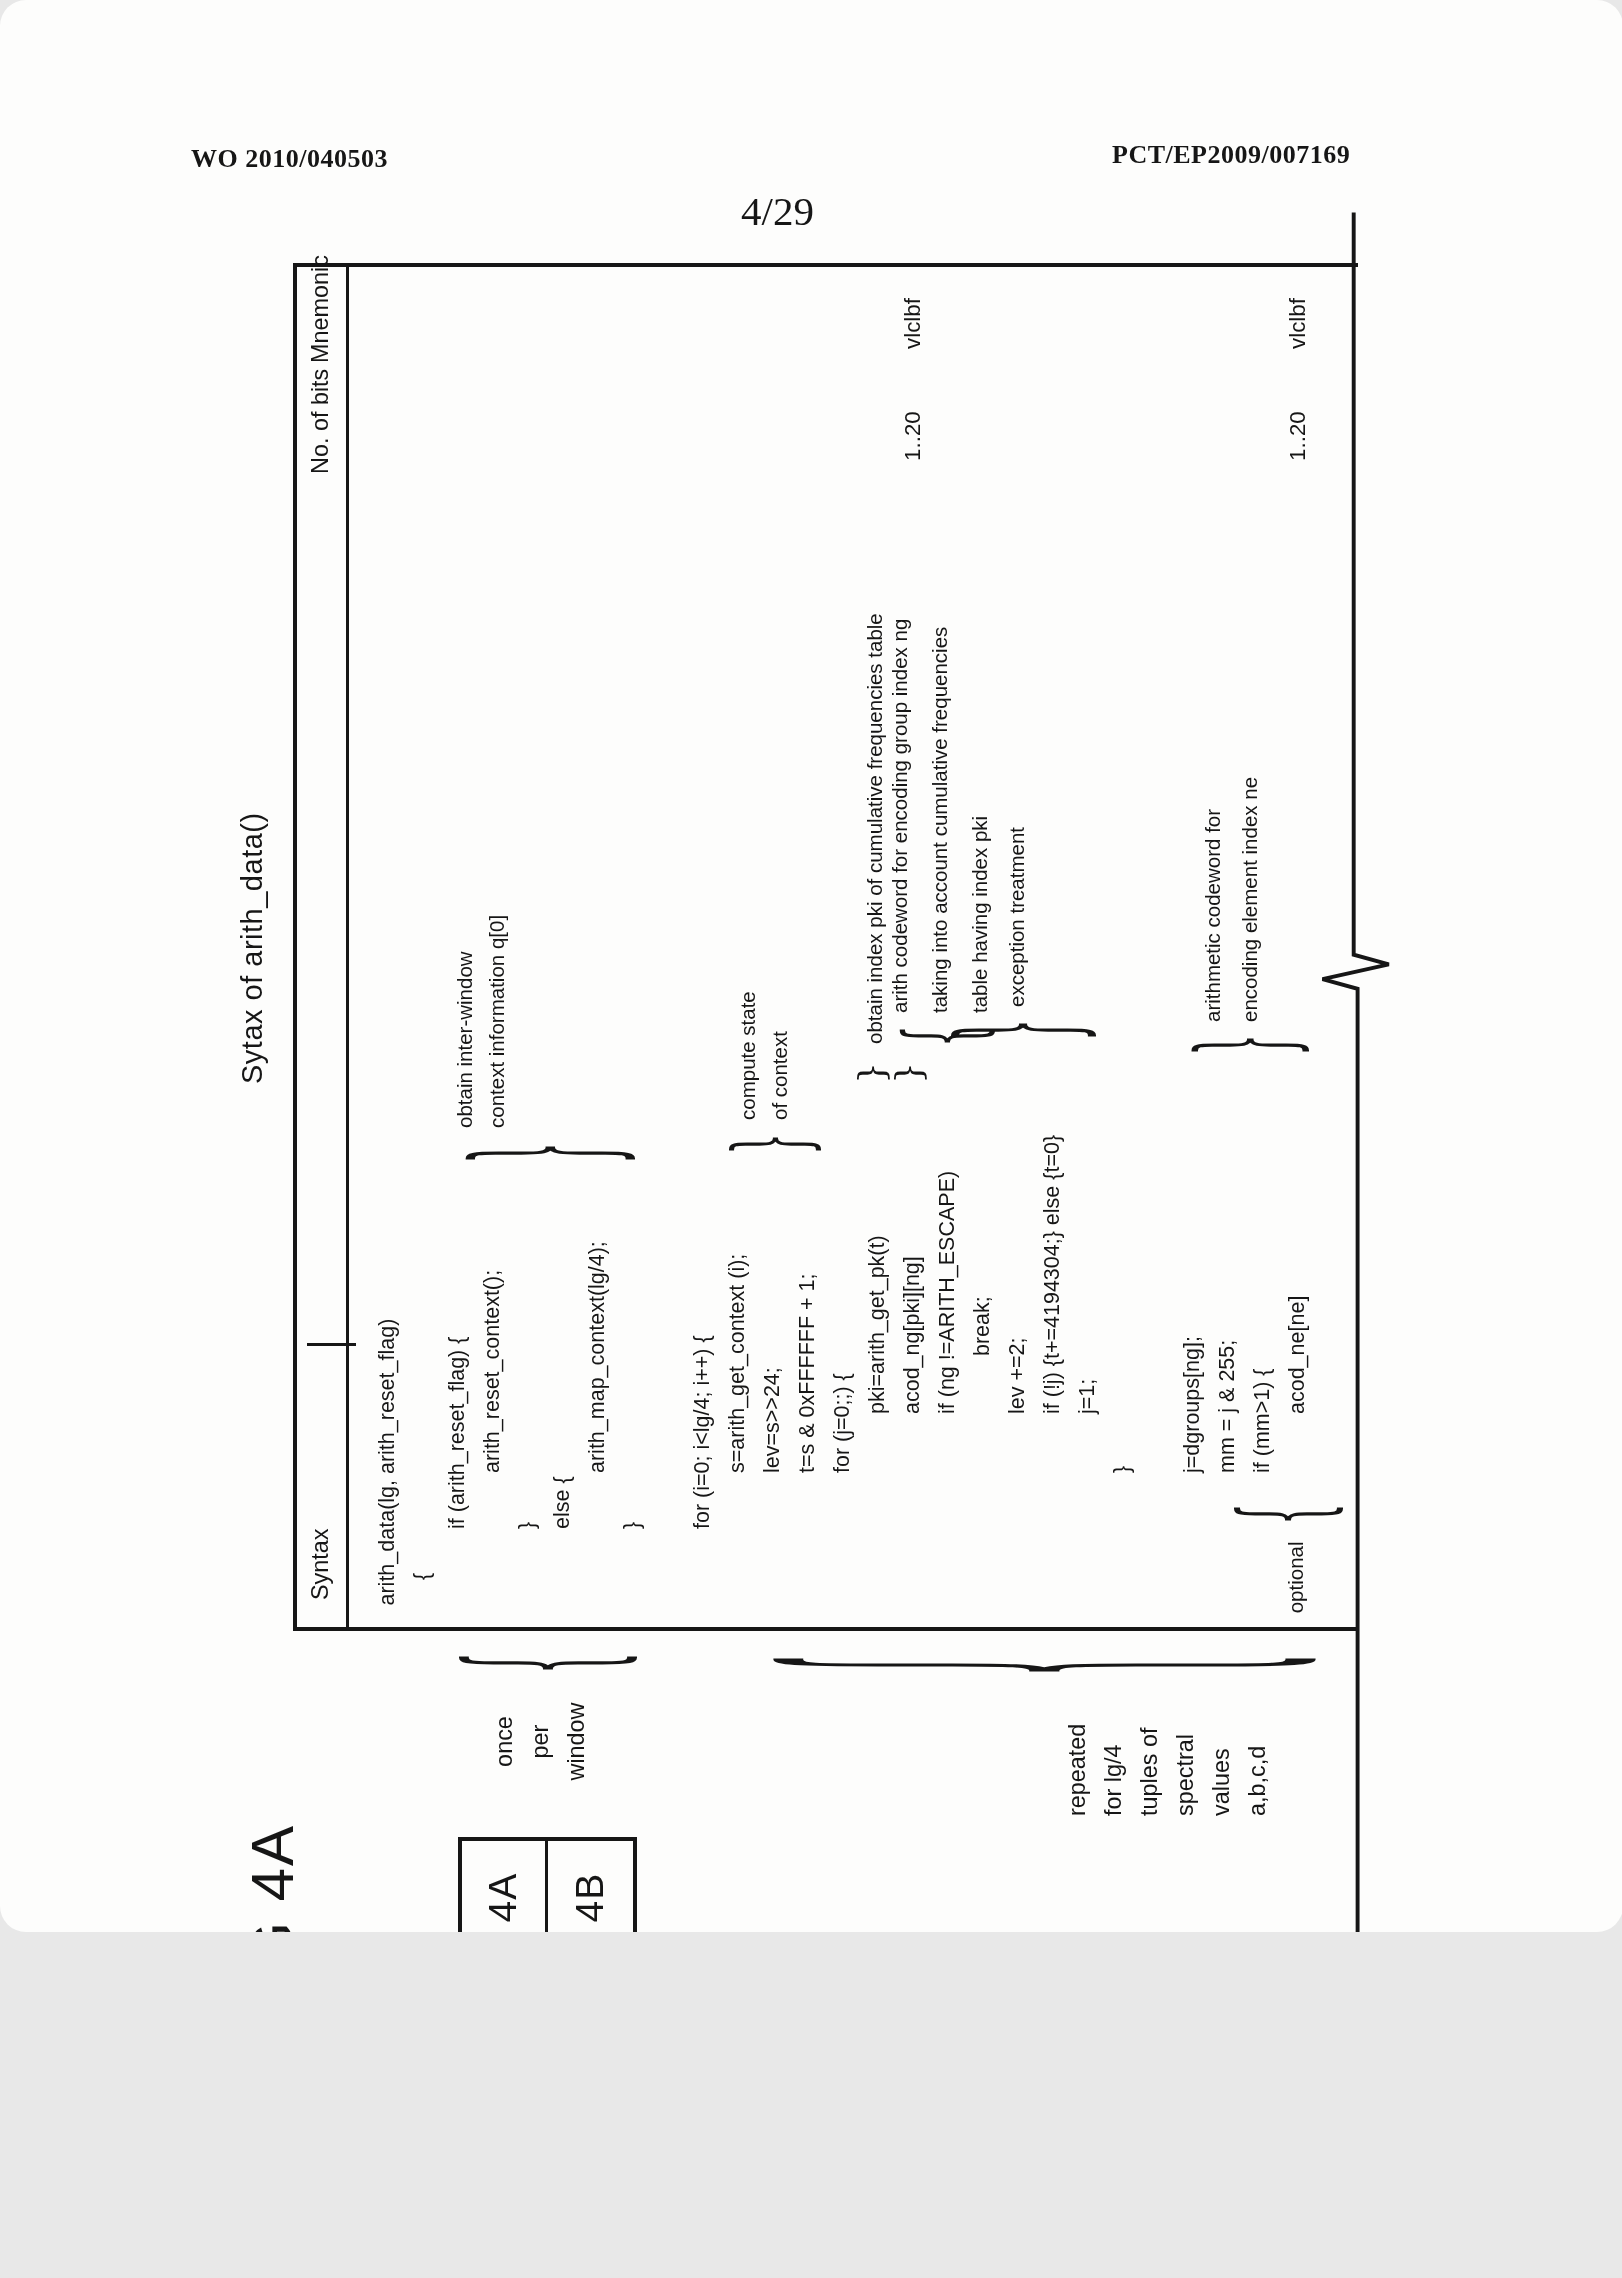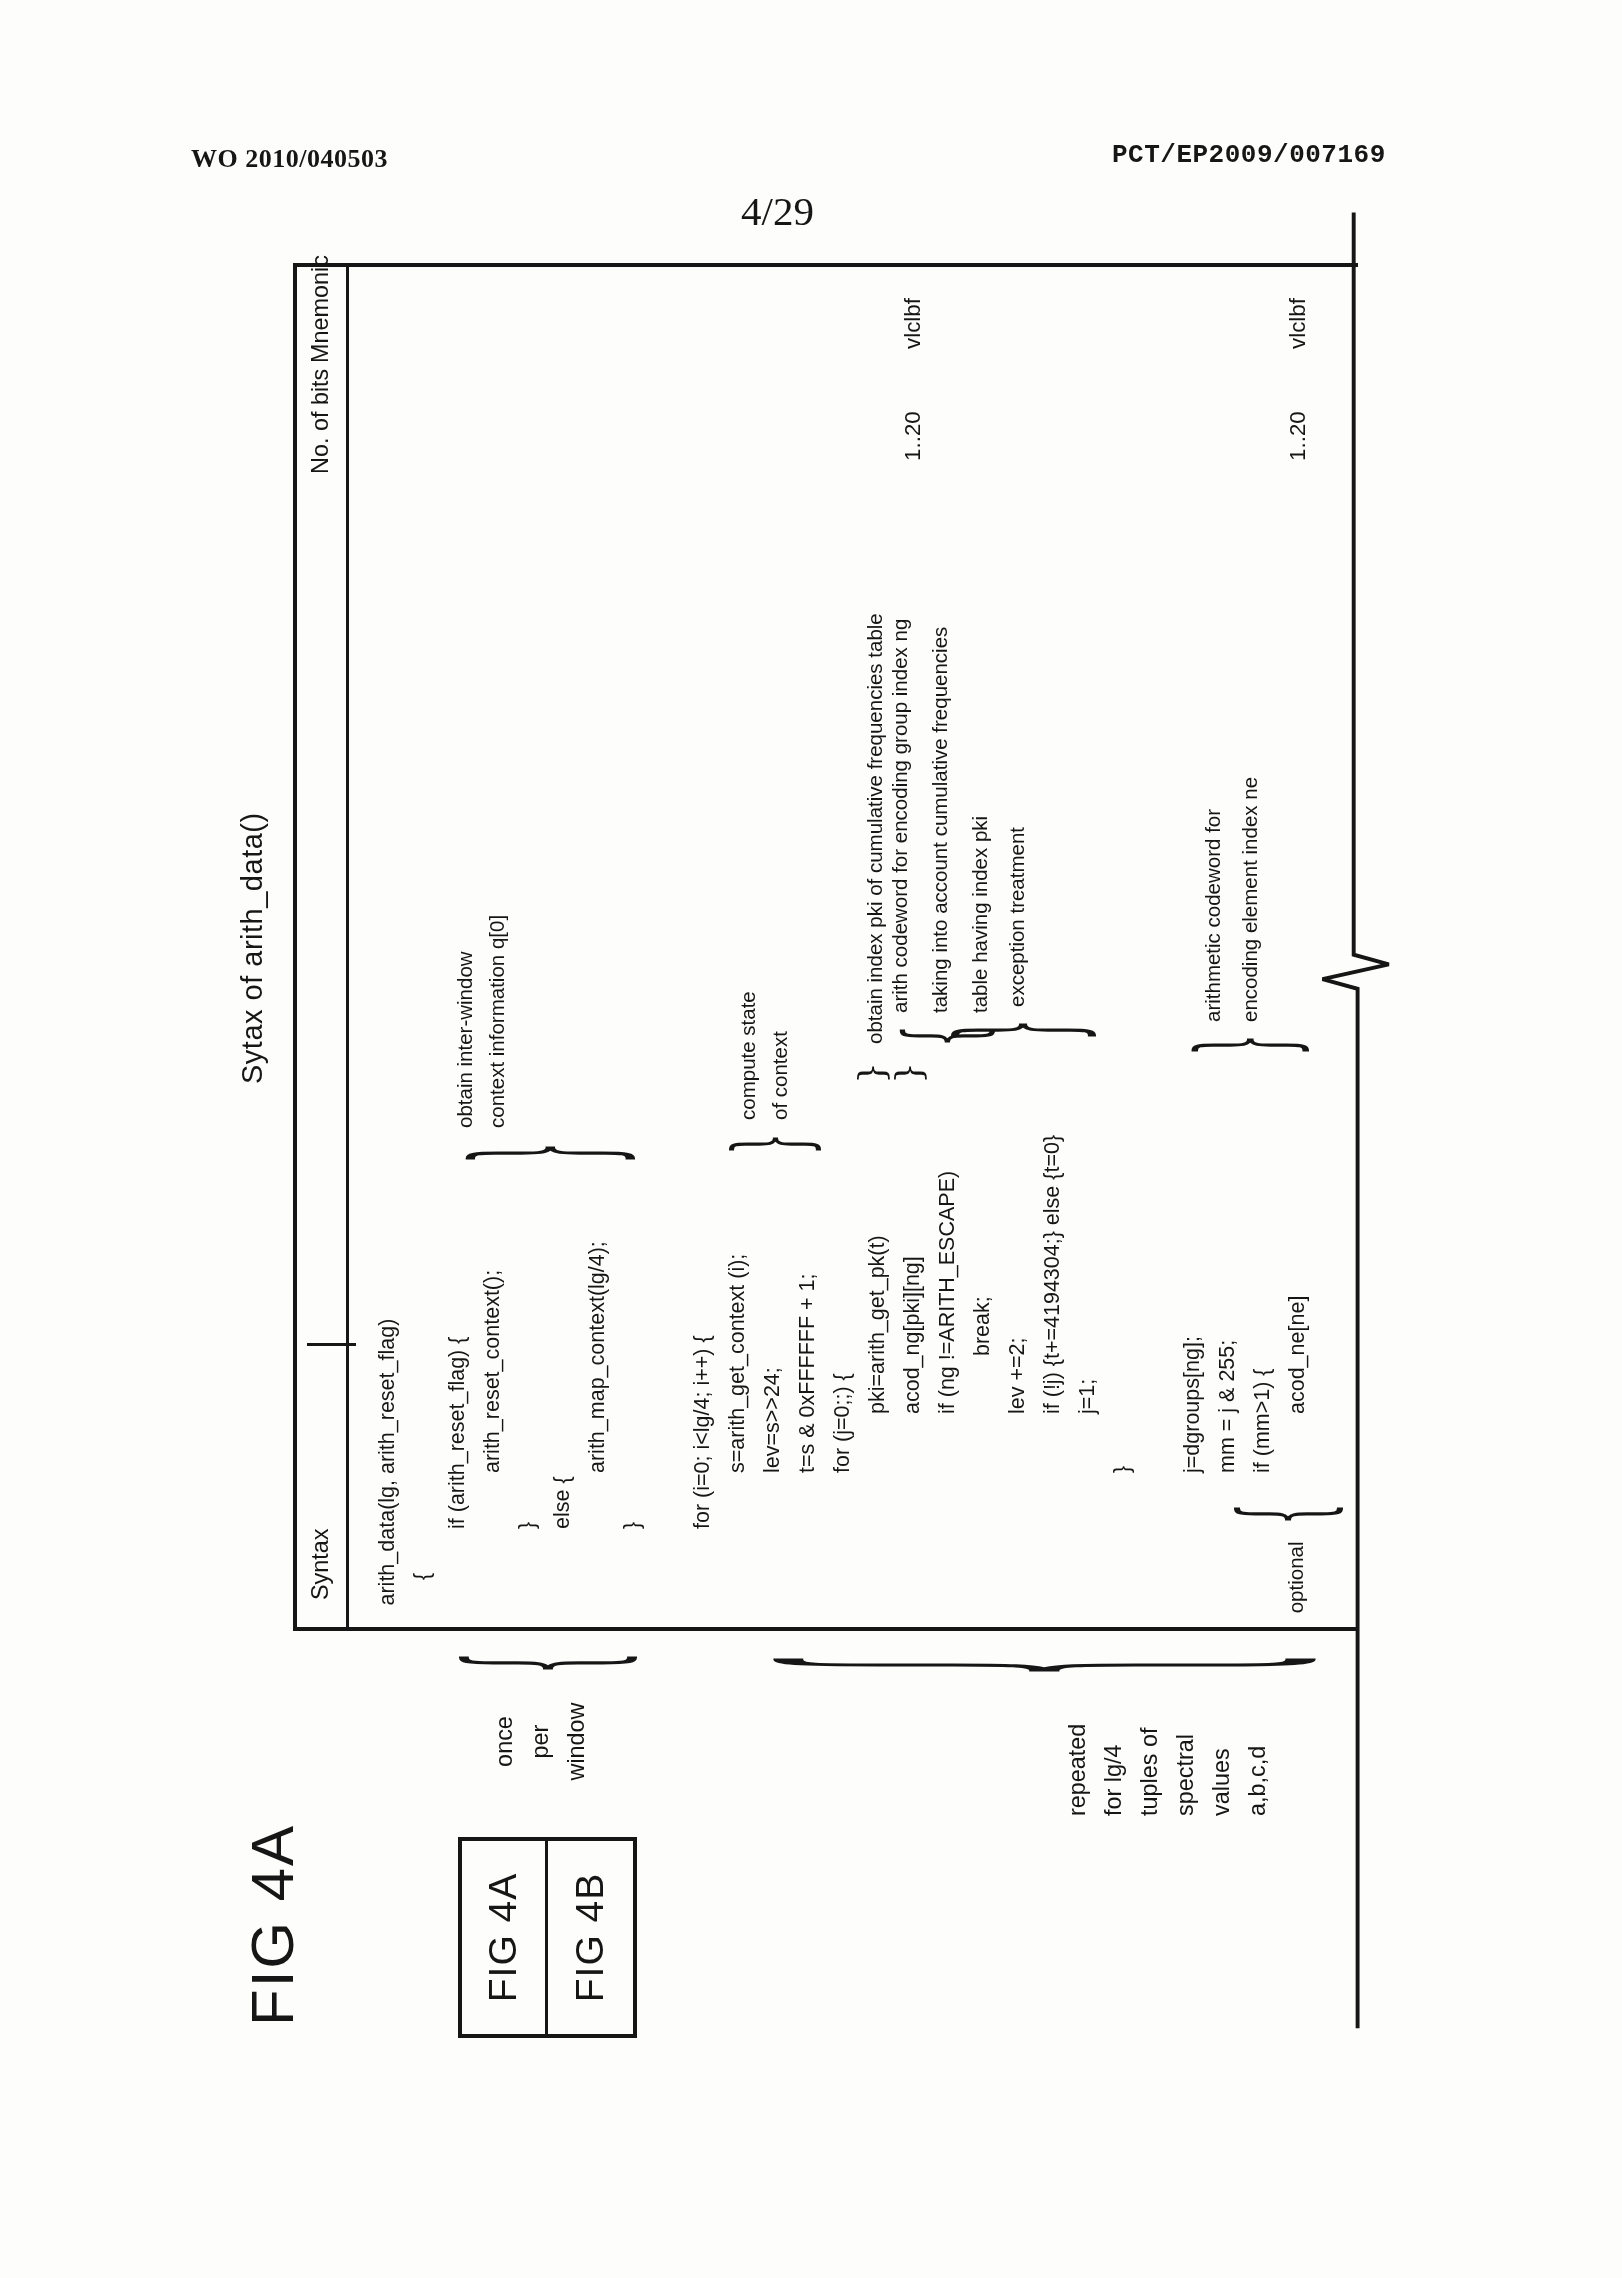--- a/index.html
+++ b/index.html
@@ -1,22 +1,22 @@
 <!DOCTYPE html>
 <html><head>
 <meta charset="utf-8">
 <style>
   html,body { margin:0; padding:0; background:#e8e8e8; }
   #page {
-    position:relative; width:1623px; height:2278px; background:#fdfdfc;
-    font-family:"Liberation Sans", sans-serif; color:#161616; overflow:hidden;
+    position:relative; width:1623px; height:1932px; background:#fdfdfc;
+    font-family:"Liberation Sans", sans-serif; color:#161616; overflow:hidden;border-radius:26px;
   }
   
   .pub-no   { position:absolute; left:191px; top:144px; font-family:"Liberation Serif",serif; font-weight:bold; font-size:26px; letter-spacing:0.5px; }
-  .app-no   { position:absolute; left:1112px; top:140px; font-family:Liberation Mono, monospace; font-weight:bold; font-size:26px; letter-spacing:0.5px; }
+  .app-no   { position:absolute; left:1112px; top:140px; font-family:Liberation Serif, serif; font-weight:bold; font-size:26px; letter-spacing:0.5px; }
   .sheet-no { position:absolute; left:0; right:68px; top:187px; text-align:center; font-family:"Liberation Serif",serif; font-size:41px; }
   .footer   { position:absolute; left:0; right:0; top:2087px; text-align:center; font-size:31px; letter-spacing:0.5px; }
 
   
   .landscape {
     position:absolute; left:0; top:0; width:2278px; height:1623px;
     transform-origin:0 0; transform:rotate(-90deg) translateX(-2278px);
   }
   .fig-label { position:absolute; left:252px; top:238px; font-size:60px; letter-spacing:2px; }
   .fig-title { position:absolute; left:1194px; top:236px; font-size:29px; letter-spacing:0.5px; }

